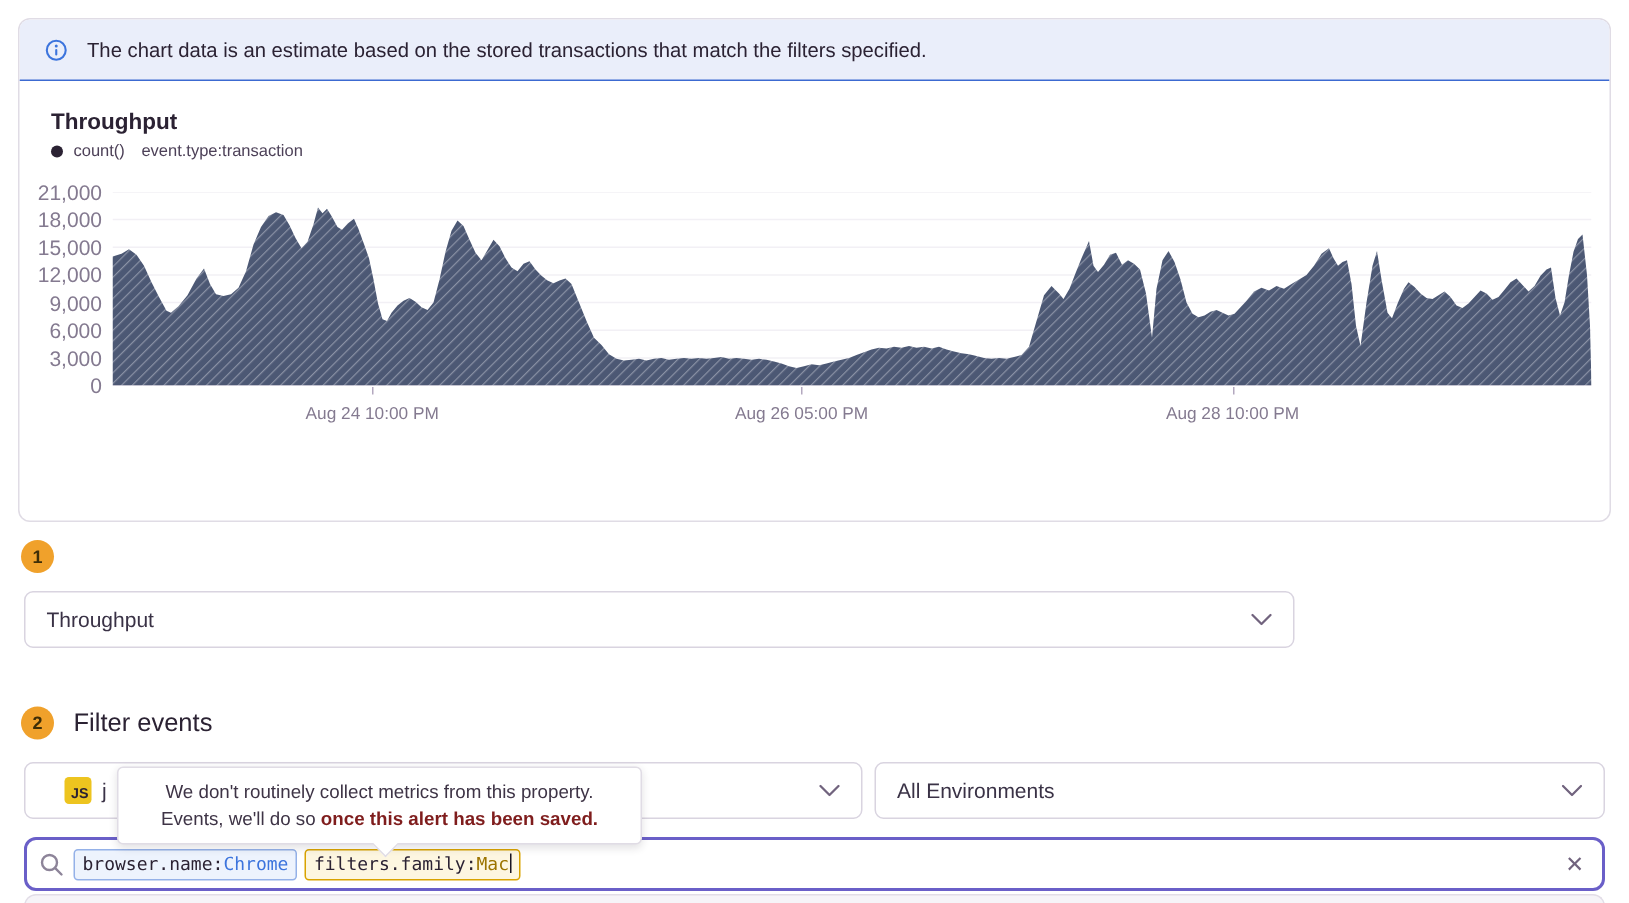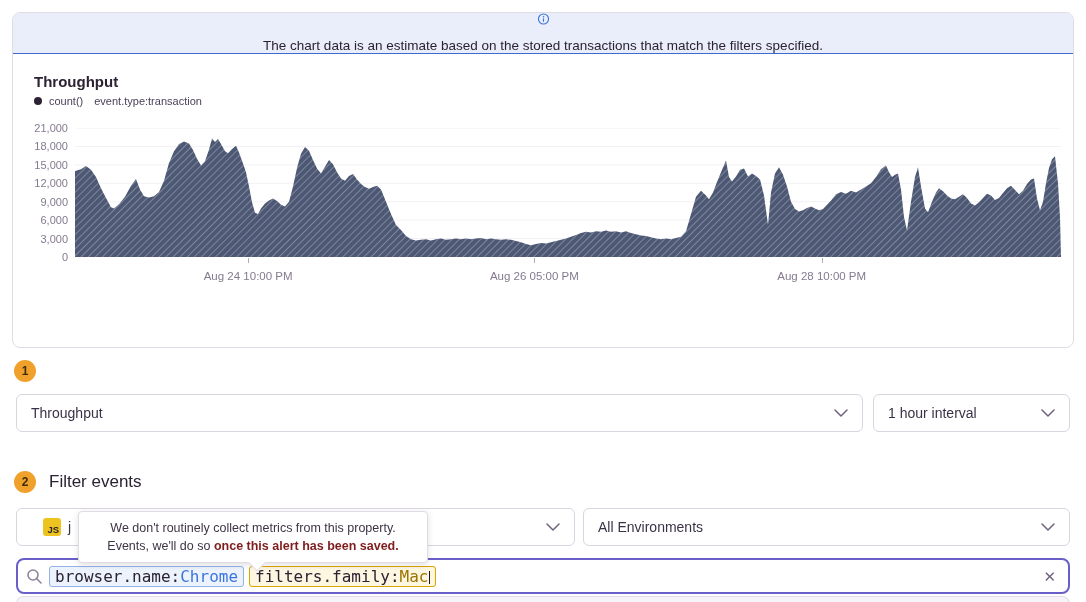--- a/index.html
+++ b/index.html
@@ -10,33 +10,33 @@
   }
 
   
   .card {
     position:absolute; left:12px; top:12px; width:1062px; height:336px;
     background:#fff; border:1px solid #e0dce5; border-radius:8px; overflow:hidden;
   }
   .banner {
     position:absolute; left:0; top:0; right:0; height:41px;
     background:#eaeefa; border-bottom:1px solid #3c6ad1;
-    display:flex; align-items:center; gap:13px; padding:0 17px;flex-direction:column;
+    display:flex; align-items:center; gap:13px; padding:0 17px;
   }
   .banner-text { font-size:13.5px; color:#2b2233; }
 
   .chart-title { position:absolute; left:21px; top:60px; font-size:15px; font-weight:bold; color:#2b2233; }
   .legend { position:absolute; left:21px; top:82px; display:flex; align-items:center; gap:7px; font-size:11px; color:#4d4158; }
   .legend-dot { width:8px; height:8px; border-radius:50%; background:#2b2233; display:inline-block; }
   .legend-filter { margin-left:4px; color:#4d4158; }
 
   .y-labels { position:absolute; left:0; top:115px; width:55px; height:129px; }
   .y-labels span {
     position:absolute; right:0; width:55px; text-align:right;
-    font-size:11px; color:#847a90; line-height:14px;
+    font-size:14px; color:#847a90; line-height:14px;
   }
   .plot { position:absolute; left:62px; top:115px; width:986px; height:129px; }
   .plot svg { display:block; width:100%; height:100%; }
   .x-ticks { position:absolute; left:62px; top:244px; width:986px; height:36px; }
   .x-tick-mark { position:absolute; top:1px; width:1px; height:5px; background:#b3a8bf; }
   .x-tick-label {
     position:absolute; top:13px; transform:translateX(-50%);
     font-size:11.5px; color:#847a90; white-space:nowrap;
   }
 
@@ -83,21 +83,21 @@
   }
 
   
   .search-bar {
     position:absolute; left:16px; top:558px; width:1054px; height:36px;
     background:#fff; border:2px solid #6a5fc8; border-radius:8px;
     display:flex; align-items:center; padding:0 12px 0 8px; gap:6px;
   }
   .search-tokens { display:flex; align-items:center; gap:5px; flex:1; }
   .token {
-    font-family:"DejaVu Sans Mono", monospace; font-size:16px;
+    font-family:"DejaVu Sans Mono", monospace; font-size:12px;
     padding:1px 5px; border-radius:3px; white-space:nowrap; line-height:17px;
   }
   .token-blue  { background:#edf3fd; border:1px solid #94b1e8; }
   .token-amber { background:#fdf6e0; border:1.5px solid #d9a300; }
   .token-key { color:#2b2233; }
   .token-val-blue { color:#3c74dd; }
   .token-val-amber { color:#9c7400; }
   .caret-bar { display:inline-block; width:1px; height:13px; background:#1a1523; vertical-align:-2px; margin-left:1px; }
   .clear-x { margin-left:auto; font-size:15px; color:#71637e; cursor:pointer; line-height:1; }
 
@@ -195,26 +195,20 @@
     <span class="step-badge">1</span>
   </div>
 
   <div class="select" id="metric-select">
     <span>Throughput</span>
     <svg class="chev" width="14" height="8" viewBox="0 0 14 8">
       <path d="M1 1 L7 7 L13 1" fill="none" stroke="#71637e" stroke-width="1.5" stroke-linecap="round" stroke-linejoin="round"></path>
     </svg>
   </div>
 
-  <div class="select" id="interval-select">
-    <span>1 hour interval</span>
-    <svg class="chev" width="14" height="8" viewBox="0 0 14 8">
-      <path d="M1 1 L7 7 L13 1" fill="none" stroke="#71637e" stroke-width="1.5" stroke-linecap="round" stroke-linejoin="round"></path>
-    </svg>
-  </div>
 
   <div class="step-head" id="step2">
     <span class="step-badge">2</span>
     <span class="step-title">Filter events</span>
   </div>
 
   <div class="select" id="project-select">
     <span class="js-badge">JS</span>
     <span>j</span>
     <svg class="chev" width="14" height="8" viewBox="0 0 14 8">

